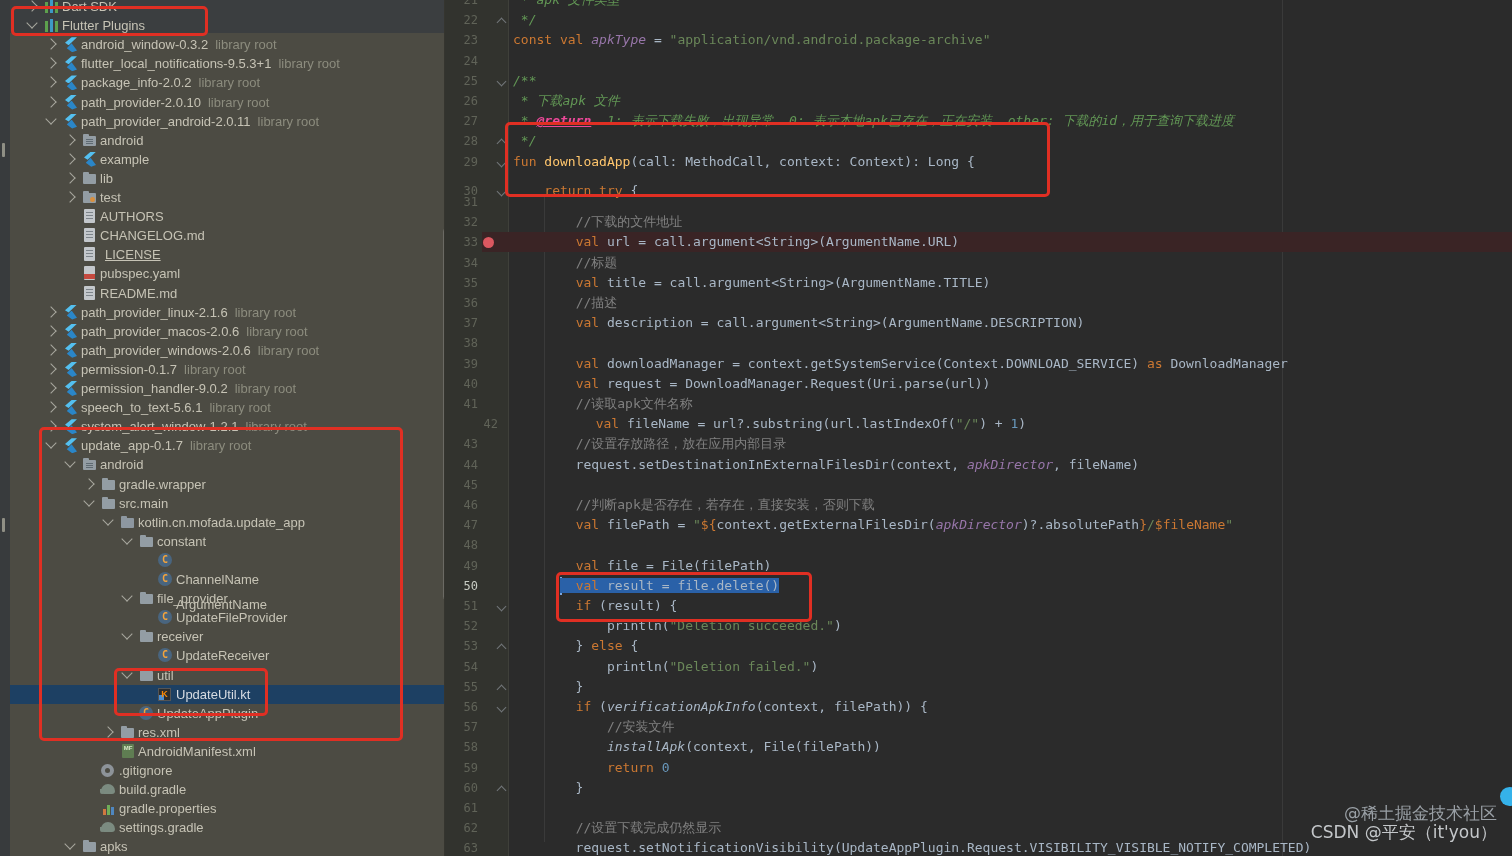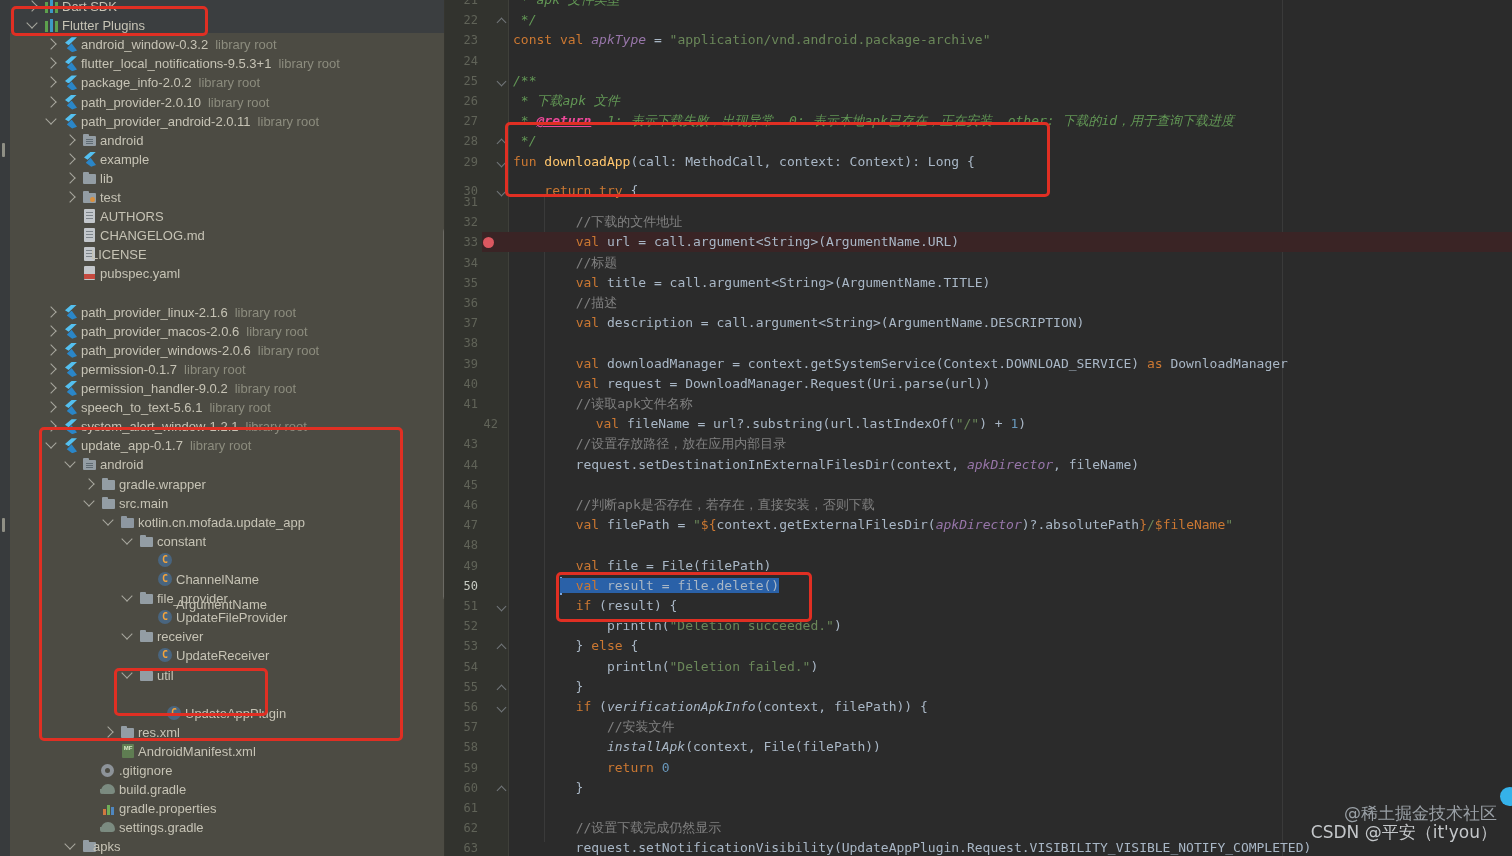--- a/index.html
+++ b/index.html
@@ -166,25 +166,29 @@
         <div class="trow" style="top: 207.1px;">
           <span class="ic ic-file" style="left: 82px;"></span>
           <span class="tlabel" style="left: 100px;">AUTHORS</span>
         </div>
         <div class="trow" style="top: 226.2px;">
           <span class="ic ic-file" style="left: 82px;"></span>
           <span class="tlabel" style="left: 100px;">CHANGELOG.md</span>
         </div>
         <div class="trow" style="top: 245.3px;">
           <span class="ic ic-file" style="left: 82px;"></span>
-          <span class="tlabel" style="left: 91px;">LICENSE</span>
+          <span class="tlabel" style="left: 105px; text-decoration: underline;">LICENSE</span>
         </div>
         <div class="trow" style="top: 264.4px;">
           <span class="ic ic-yaml" style="left: 82px;"></span>
           <span class="tlabel" style="left: 100px;">pubspec.yaml</span>
+        </div>
+        <div class="trow" style="top: 283.5px;">
+          <span class="ic ic-file" style="left: 82px;"></span>
+          <span class="tlabel" style="left: 100px;">README.md</span>
         </div>
         <div class="trow" style="top: 302.6px;">
           <span class="tchev col" style="left: 47px;"></span>
           <span class="ic ic-flutter" style="left: 63px;"></span>
           <span class="tlabel" style="left: 81px;">path_provider_linux-2.1.6<span class="tsuffix">library root</span></span>
         </div>
         <div class="trow" style="top: 321.7px;">
           <span class="tchev col" style="left: 47px;"></span>
           <span class="ic ic-flutter" style="left: 63px;"></span>
           <span class="tlabel" style="left: 81px;">path_provider_macos-2.0.6<span class="tsuffix">library root</span></span>
@@ -270,21 +274,25 @@
         </div>
         <div class="trow" style="top: 646.4px;">
           <span class="ic ic-kclass" style="left: 158px;"></span>
           <span class="tlabel" style="left: 176px;">UpdateReceiver</span>
         </div>
         <div class="trow" style="top: 665.5px;">
           <span class="tchev exp" style="left: 123px;"></span>
           <span class="ic ic-folder" style="left: 139px;"></span>
           <span class="tlabel" style="left: 157px;">util</span>
         </div>
-        <div class="trow" style="top: 703.7px; margin-left: 28px;">
+        <div class="trow selected" style="top: 684.6px;">
+          <span class="ic ic-kfile" style="left: 158px;"></span>
+          <span class="tlabel" style="left: 176px;">UpdateUtil.kt</span>
+        </div>
+        <div class="trow" style="top: 703.7px;">
           <span class="ic ic-kclass" style="left: 139px;"></span>
           <span class="tlabel" style="left: 157px;">UpdateAppPlugin</span>
         </div>
         <div class="trow" style="top: 722.8px;">
           <span class="tchev col" style="left: 104px;"></span>
           <span class="ic ic-folder" style="left: 120px;"></span>
           <span class="tlabel" style="left: 138px;">res.xml</span>
         </div>
         <div class="trow" style="top: 741.9px;">
           <span class="ic ic-manifest" style="left: 120px;"></span>
@@ -302,21 +310,21 @@
           <span class="ic ic-properties" style="left: 101px;"></span>
           <span class="tlabel" style="left: 119px;">gradle.properties</span>
         </div>
         <div class="trow" style="top: 818.3px;">
           <span class="ic ic-gradle" style="left: 101px;"></span>
           <span class="tlabel" style="left: 119px;">settings.gradle</span>
         </div>
         <div class="trow" style="top: 837.4px;">
           <span class="tchev exp" style="left: 66px;"></span>
           <span class="ic ic-folder" style="left: 82px;"></span>
-          <span class="tlabel" style="left: 93px;">apks</span>
+          <span class="tlabel" style="left: 100px;">apks</span>
         </div>
       </div>
     <div id="tree-scrollbar"></div>
   </div>
   <div id="panel-divider"></div>
 
   <div id="editor">
     <div id="gutter-bg"></div>
     <div id="margin-line"></div>
     <div class="indent-guide" style="left:99px;top:196px;height:646px"></div>

